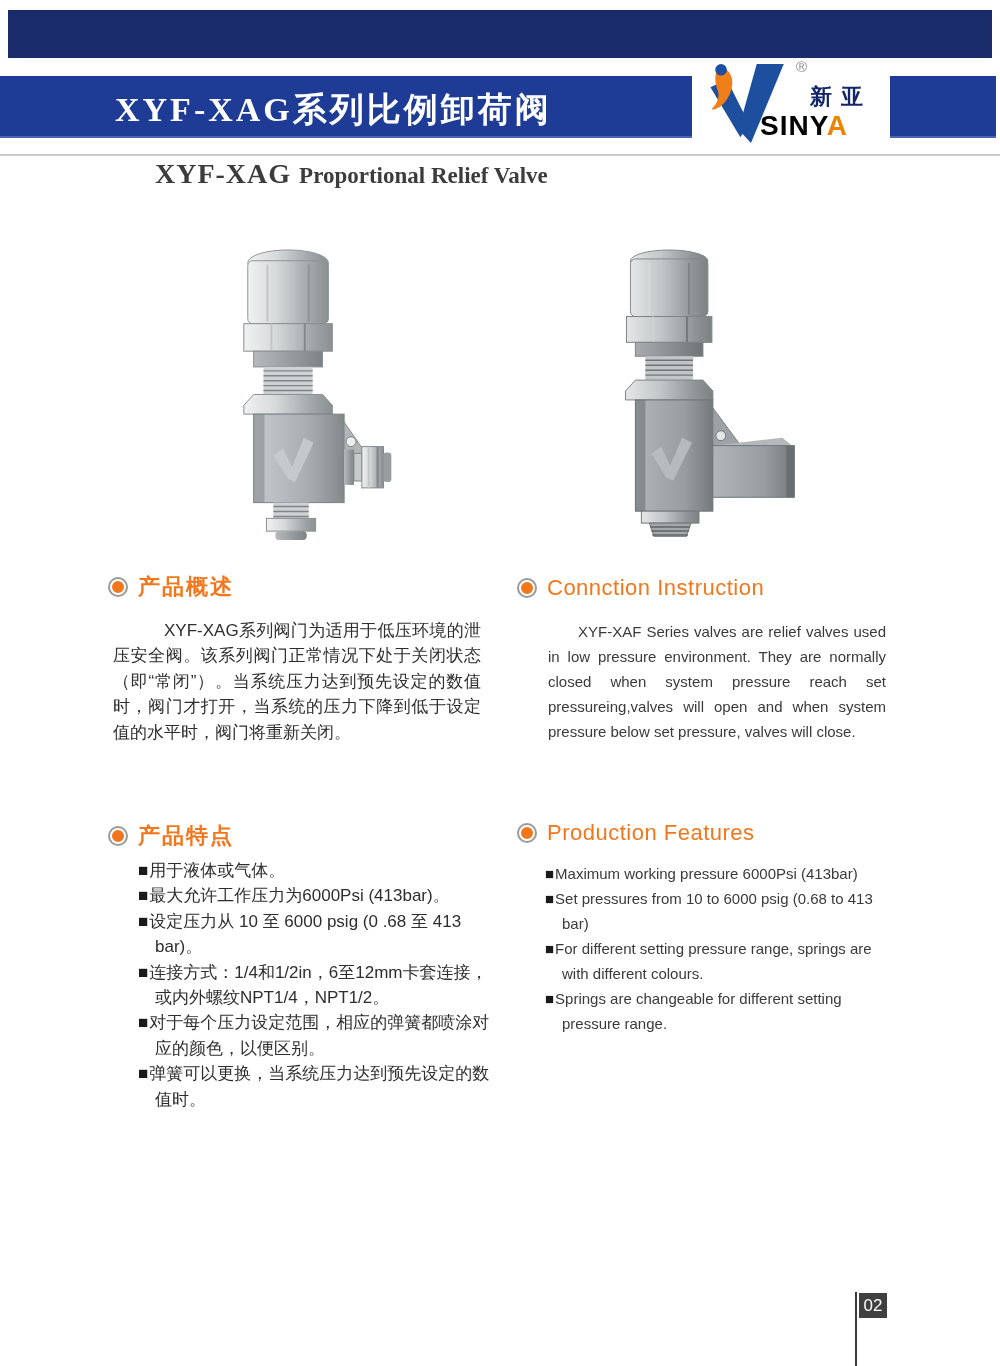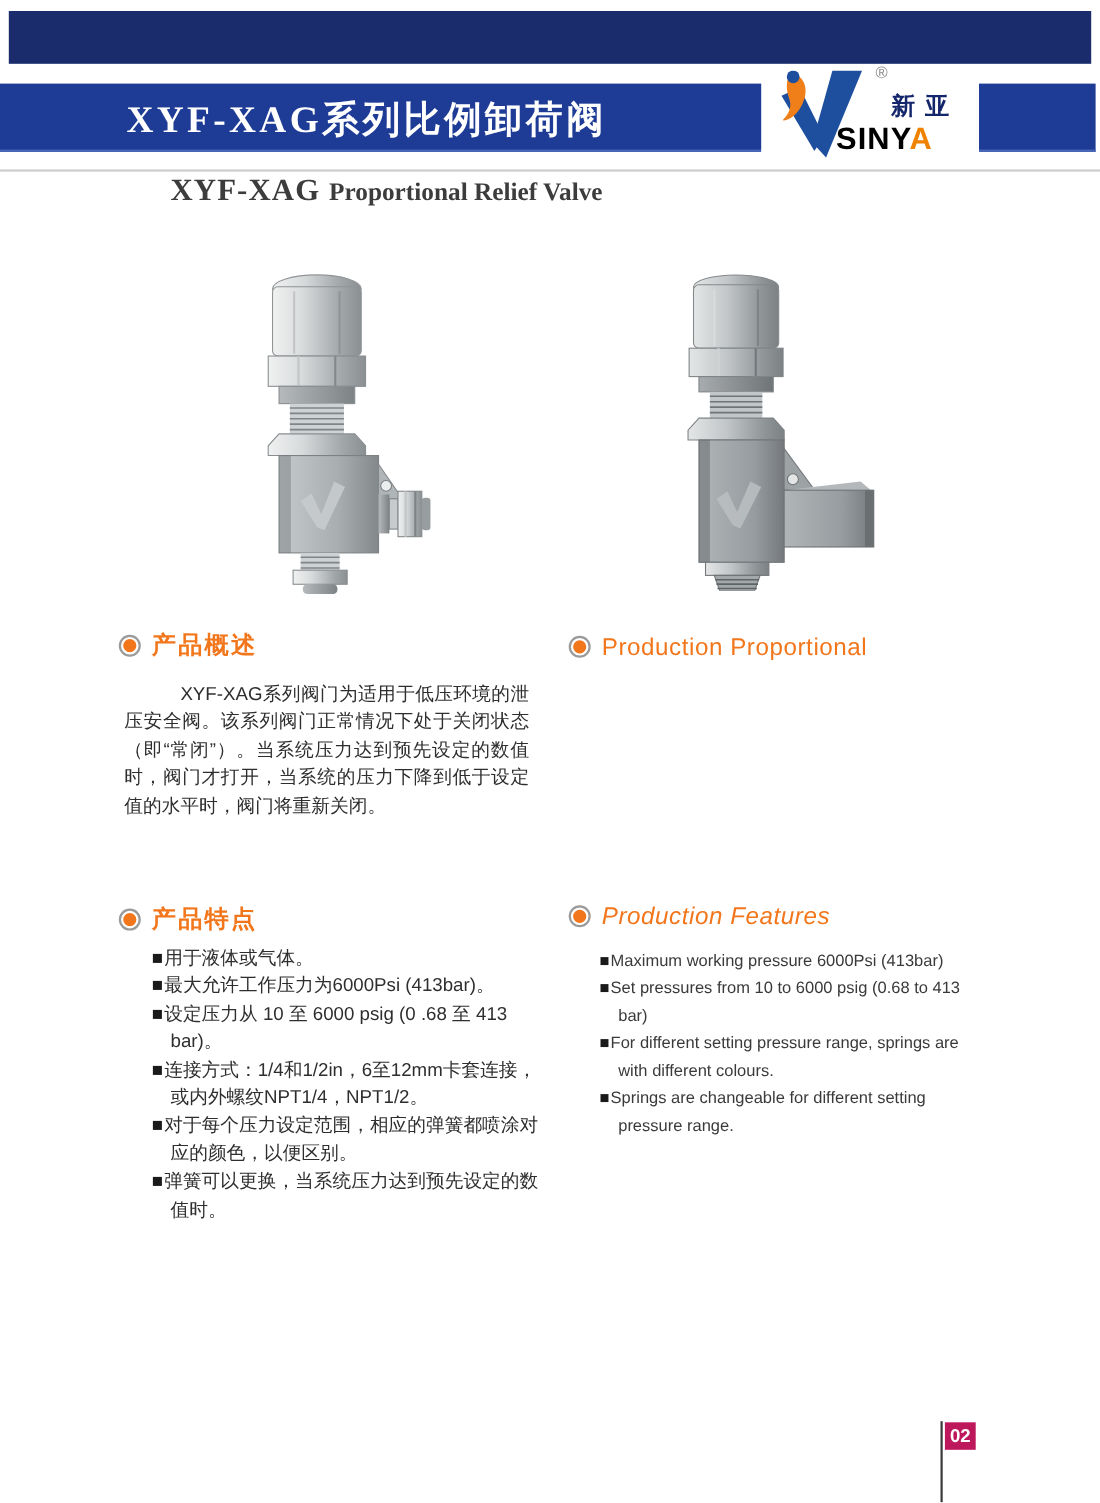--- a/index.html
+++ b/index.html
@@ -39,38 +39,38 @@
 
   
   .sec-head { position:absolute; display:flex; align-items:center; gap:10px; }
   .sec-icon { width:20px; height:20px; border-radius:50%; background:#9a9a9a; position:relative; flex:0 0 auto; }
   .sec-icon::after { content:''; position:absolute; inset:2px; background:#f2761b; border:2px solid #fff; border-radius:50%; }
   .sec-title-cn { color:#f2761b; font-size:22px; font-weight:bold; letter-spacing:2px; }
   .sec-title-en { color:#f2761b; font-size:22px; letter-spacing:0.5px; }
   .h-overview  { left:108px; top:572px; }
   .h-instruct  { left:517px; top:575px; }
   .h-feat-cn   { left:108px; top:821px; }
-  .h-feat-en   { left:517px; top:820px;font-style:italic; }
+  .h-feat-en   { left:517px; top:820px; }
 
   
   .para-cn { position:absolute; left:113px; top:618px; width:368px;
     font-size:17px; line-height:25.4px; text-align:justify; text-indent:3em; color:#2e2e2e; }
   .para-en { position:absolute; left:548px; top:619px; width:338px;
     font-size:15px; line-height:25px; text-align:justify; text-indent:2em; color:#3a3a3a; }
 
   ul.feat-list { list-style:none; position:absolute; }
   ul.feat-list li { padding-left:17px; text-indent:-17px; }
   .feat-cn { left:138px; top:858px; width:352px; font-size:17px; line-height:25.4px; color:#2e2e2e; }
   .feat-en { left:545px; top:861px; width:348px; font-size:15px; line-height:25px; color:#3a3a3a; }
   .sq { margin-right:1px; color:#1a1a1a; }
 
   
   .pn-line { position:absolute; left:855px; top:1292px; width:2px; height:74px; background:#3a3a3a; }
-  .pn-box { position:absolute; left:859px; top:1293px; width:28px; height:25px; background:#be185d;
-    color:#fff; font-size:17px; font-weight:bold; text-align:center; line-height:25px; }
+  .pn-box { position:absolute; left:859px; top:1293px; width:28px; height:25px; background:#404040;
+    color:#fff; font-size:17px; font-weight:normal; text-align:center; line-height:25px; }
 </style>
 </head>
 <body>
 
 <div class="page">
 
   <div class="top-bar"></div>
 
   <div class="band"></div>
   <div class="band-title">XYF-XAG系列比例卸荷阀</div>
@@ -200,32 +200,33 @@
         <line x1="59" y1="288" x2="95" y2="288"></line>
     </g>
   </svg>
 
   <div class="sec-head h-overview">
     <span class="sec-icon"></span>
     <span class="sec-title-cn">产品概述</span>
   </div>
   <div class="sec-head h-instruct">
     <span class="sec-icon"></span>
-    <span class="sec-title-en">Production Proportional</span>
+    <span class="sec-title-en">Connction Instruction</span>
   </div>
   <div class="sec-head h-feat-cn">
     <span class="sec-icon"></span>
     <span class="sec-title-cn">产品特点</span>
   </div>
   <div class="sec-head h-feat-en">
     <span class="sec-icon"></span>
     <span class="sec-title-en">Production Features</span>
   </div>
 
   <p class="para-cn">XYF-XAG系列阀门为适用于低压环境的泄压安全阀。该系列阀门正常情况下处于关闭状态（即“常闭”）。当系统压力达到预先设定的数值时，阀门才打开，当系统的压力下降到低于设定值的水平时，阀门将重新关闭。</p>
+  <p class="para-en">XYF-XAF Series valves are relief valves used in low pressure environment. They are normally closed when system pressure reach set pressureing,valves will open and when system pressure below set pressure, valves will close.</p>
 
   <ul class="feat-list feat-cn">
       <li><span class="sq">■</span><span>用于液体或气体。</span></li>
       <li><span class="sq">■</span><span>最大允许工作压力为6000Psi (413bar)。</span></li>
       <li><span class="sq">■</span><span>设定压力从 10 至 6000 psig (0 .68 至 413 bar)。</span></li>
       <li><span class="sq">■</span><span>连接方式：1/4和1/2in，6至12mm卡套连接，或内外螺纹NPT1/4，NPT1/2。</span></li>
       <li><span class="sq">■</span><span>对于每个压力设定范围，相应的弹簧都喷涂对应的颜色，以便区别。</span></li>
       <li><span class="sq">■</span><span>弹簧可以更换，当系统压力达到预先设定的数值时。</span></li>
     </ul>
   <ul class="feat-list feat-en">

